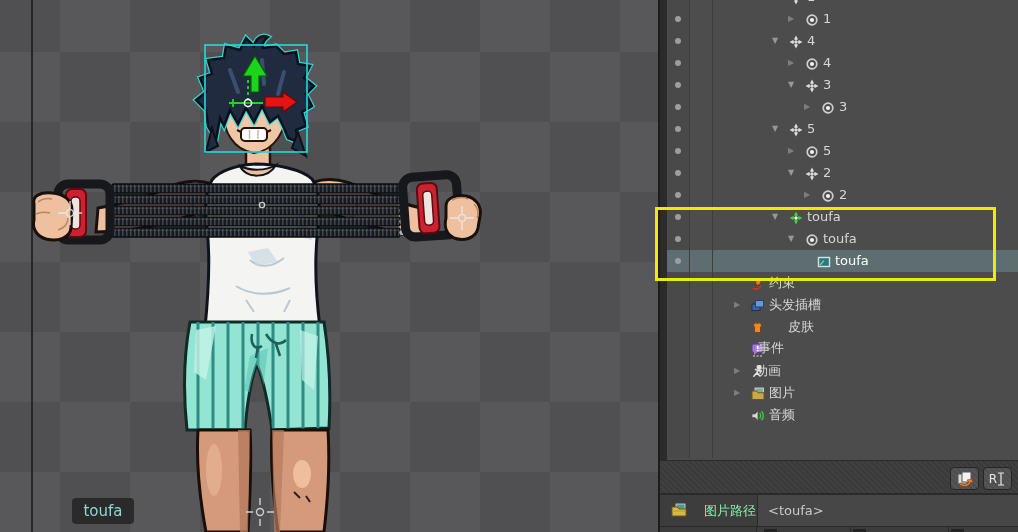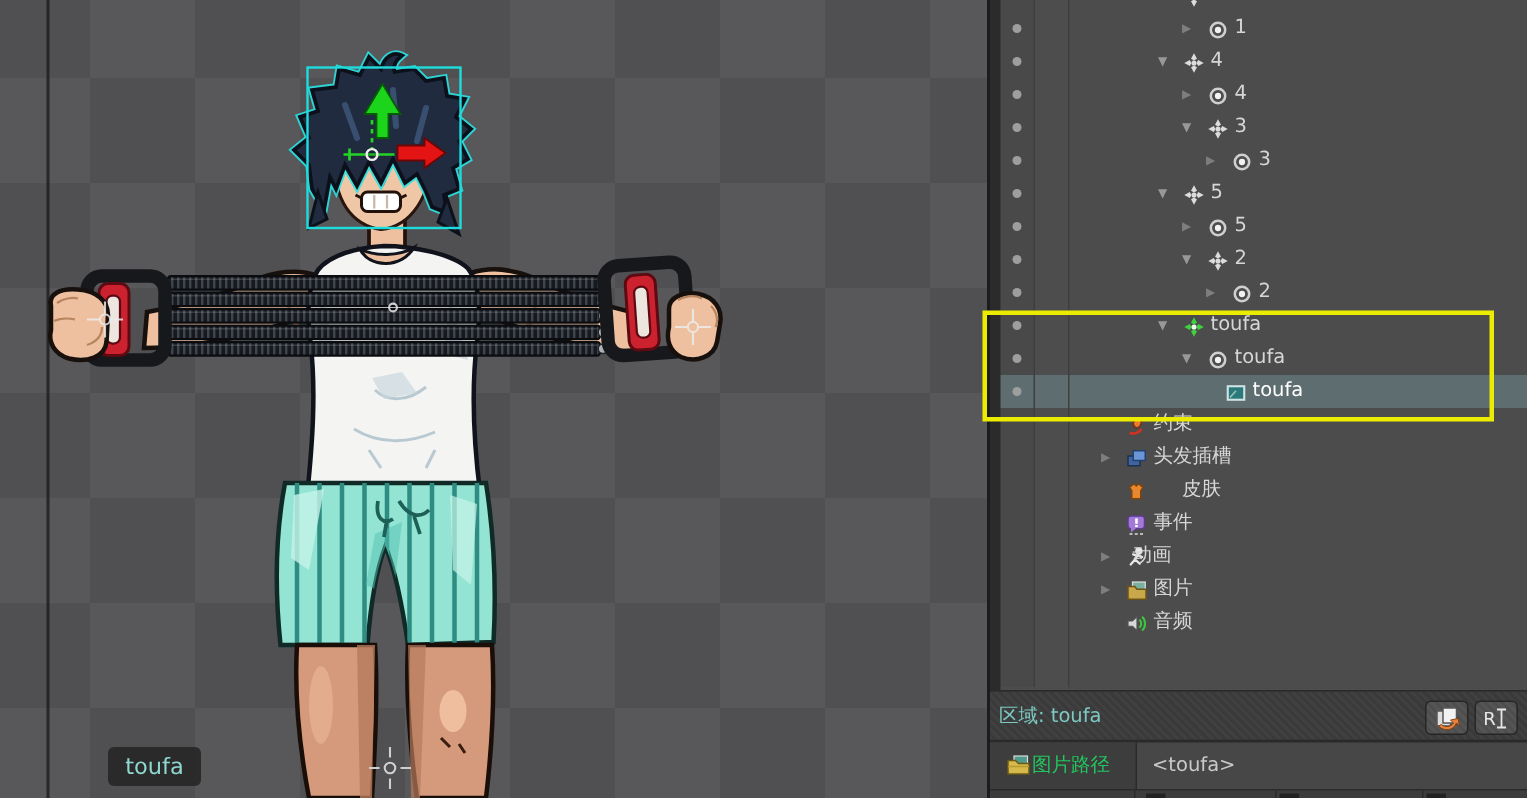--- a/index.html
+++ b/index.html
@@ -35,21 +35,21 @@
   .footerbar{position:absolute;left:0;top:460px;width:360px;height:33px;background:#3a3a3a;
     background-image:repeating-linear-gradient(45deg,rgba(255,255,255,.03) 0 2px,transparent 2px 4px);
     border-top:1px solid #2a2a2a;}
   .region-text{position:absolute;left:6px;top:0;height:33px;line-height:33px;font-size:13px;color:#7cc8c2;}
   .fbtn{position:absolute;top:6px;width:29px;height:23px;background:#4e4e4e;border:1px solid #262626;border-radius:4px;
     background-image:repeating-linear-gradient(45deg,rgba(255,255,255,.04) 0 2px,transparent 2px 4px);
     display:flex;align-items:center;justify-content:center;color:#e6e6e6;font-size:12px;}
   .fbtn svg{display:block;}
   .props{position:absolute;left:0;top:493px;width:360px;height:33px;border-top:2px solid #2a2a2a;background:#474747;}
   .prop-label{position:absolute;left:0;top:0;width:98px;height:31px;background:#3d3d3d;border-right:1px solid #2a2a2a;
-    color:#22c55e;font-size:13px;line-height:31px;padding-left:28px;}
+    color:#86efac;font-size:13px;line-height:31px;padding-left:44px;}
   .prop-label svg{position:absolute;left:11px;top:8px;}
   .prop-value{position:absolute;left:99px;top:0;right:0;height:31px;color:#c9c9c9;font-size:13px;line-height:31px;padding-left:9px;}
   .partialrow{position:absolute;left:0;top:526px;width:360px;height:6px;background:#3c3c3c;border-top:1px solid #2a2a2a;}
   .partialrow .sq{position:absolute;top:2px;width:13px;height:4px;background:#222;}
   .partialrow .pd{position:absolute;top:0;width:1px;height:6px;background:#2a2a2a;}
 
   
   .anno-box{position:absolute;left:655px;top:207px;width:341px;height:74px;border:3px solid #ecec00;z-index:40;pointer-events:none;}
   .anno-text{position:absolute;left:877px;top:216px;z-index:41;color:#ecec00;font-size:19px;font-weight:bold;letter-spacing:2px;}
 </style>
@@ -365,21 +365,21 @@
           <span class="lbl" style="left: 109px; margin-left: 19px;">皮肤</span>
         </div>
         <div class="row" style="top: 338px;">
           <span class="ticon" style="left: 91px;"><svg width="14" height="14" viewBox="0 0 14 14">
               <rect x="1" y="1" width="11" height="8.5" rx="2" fill="#a379d8" stroke="#5d3c8a" stroke-width="1"></rect>
               <path d="M3,9 L3,12 L6.5,9 Z" fill="#a379d8"></path>
               <rect x="5.8" y="2.6" width="1.7" height="3.6" fill="#fff"></rect>
               <rect x="5.8" y="7" width="1.7" height="1.4" fill="#fff"></rect>
               <path d="M2,13 H4 M5.5,13 H7.5 M9,13 H11" stroke="#ddd" stroke-width="1"></path>
             </svg></span>
-          <span class="lbl" style="left: 109px; font-family: Liberation Mono, monospace;">事件</span>
+          <span class="lbl" style="left: 98px; font-family: Liberation Mono, monospace;">事件</span>
         </div>
         <div class="row" style="top: 360px;">
           <span class="arrow collapsed" style="left: 74px;">▶</span>
           <span class="ticon" style="left: 91px;"><svg width="14" height="14" viewBox="0 0 14 14">
               <g stroke="#e8e8e8" stroke-width="1.5" stroke-linecap="round" fill="none">
                 <circle cx="8.2" cy="2.3" r="1.7" fill="#e8e8e8"></circle>
                 <path d="M7.7,4.6 L5.7,8 M7.7,5.2 L10.5,6.3 M7.7,5.6 L4.4,4.6 M5.7,8 L8.8,10.8 M5.7,8 L2.8,11.3"></path>
               </g>
             </svg></span>
           <span class="lbl" style="left: 95px;">动画</span>
@@ -398,24 +398,20 @@
               <path d="M8.6,4 C10.2,5.5 10.2,8 8.6,9.5 M10.4,2.2 C13,4.4 13,9.1 10.4,11.3" fill="none" stroke="#3cc43c" stroke-width="1.4"></path>
             </svg></span>
           <span class="lbl" style="left: 109px;">音频</span>
         </div>
         <div class="tree-div" style="left:29px"></div>
       <div class="tree-div" style="left:52px"></div>
     </div>
     <div class="darkstrip"></div>
 
     <div class="footerbar">
-      <div class="region-text">
-        <span>区域:</span>
-        <span>toufa</span>
-      </div>
       <div class="fbtn" style="left:290px">
         <svg width="18" height="16" viewBox="0 0 18 16">
           <rect x="2" y="3" width="9" height="10" fill="#dcdcdc" stroke="#555" stroke-width="1"></rect>
           <rect x="6" y="1" width="9" height="10" fill="#f2f2f2" stroke="#555" stroke-width="1"></rect>
           <path d="M3,13 C7,17 13,16 15,11 L17,13 L16,8 L11,9 L13,11 C11,14 7,14 5,12 Z" fill="#e8813c" stroke="#7a3c0e" stroke-width="0.6"></path>
         </svg>
       </div>
       <div class="fbtn" style="left:323px">
         <span>R</span>
         <svg width="9" height="14" viewBox="0 0 9 14">

